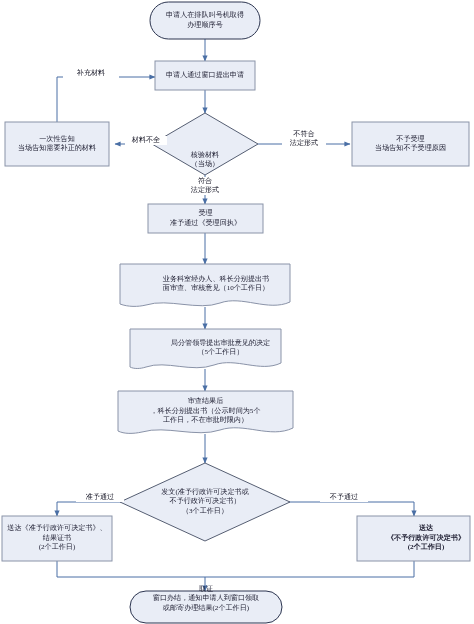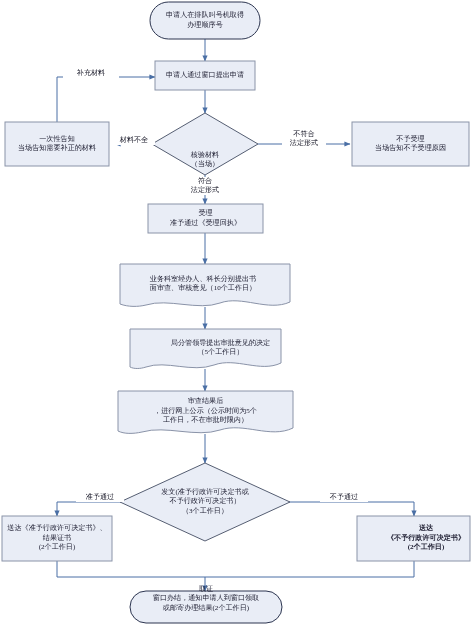--- a/index.html
+++ b/index.html
@@ -106,40 +106,40 @@
 办理顺序号</div>
 <div class="node-text" style="left:155px;top:61px;width:100px;height:29px;">申请人通过窗口提出申请</div>
 <div class="node-text" style="left:170px;top:140px;width:70px;height:40px;">核验材料
 （当场）</div>
 <div class="node-text" style="left:5px;top:122px;width:104px;height:44px;">一次性告知
 当场告知需要补正的材料</div>
 <div class="node-text" style="left:352px;top:122px;width:117px;height:44px;">不予受理
 当场告知不予受理原因</div>
 <div class="node-text" style="left:148px;top:204px;width:115px;height:29px;">受理
 准予通过《受理回执》</div>
-<div class="node-text" style="left:107px;top:264px;width:170px;height:40px;padding-left:25px;">业务科室经办人、科长分别提出书
+<div class="node-text" style="left:120px;top:264px;width:170px;height:40px;padding-left:25px;">业务科室经办人、科长分别提出书
 面审查、审核意见（10个工作日）</div>
 <div class="node-text" style="left:130px;top:329px;width:181px;height:38px;">局分管领导提出审批意见的决定
 （5个工作日）</div>
 <div class="node-text" style="left:118px;top:391px;width:175px;height:41px;">审查结果后
-，进行网上公示（公示时间为5个
+，科长分别提出书（公示时间为5个
 工作日，不在审批时限内）</div>
 <div class="node-text" style="left:128px;top:481px;width:154px;height:42px;">发文(准予行政许可决定书或
 不予行政许可决定书）
 （3个工作日）</div>
 <div class="node-text" style="left:2px;top:516px;width:110px;height:45px;">送达《准予行政许可决定书》、
 结果证书
 (2个工作日)</div>
 <div class="node-text" style="left:360px;top:516px;width:132px;height:45px;font-weight:bold;">送达
 《不予行政许可决定书》
 (2个工作日)</div>
 <div class="node-text" style="left:130px;top:591px;width:152px;height:16px;">取证
 窗口办结，通知申请人到窗口领取
 或邮寄办理结果(2个工作日)</div>
 
 <div class="edge-label" style="left:63px;top:69px;width:56px;background:#fff;">补充材料</div>
-<div class="edge-label" style="left:113px;top:136px;width:42px;background:#fff;">材料不全</div>
+<div class="edge-label" style="left:125px;top:136px;width:42px;background:#fff;">材料不全</div>
 <div class="edge-label" style="left:282px;top:130px;width:44px;background:#fff;">不符合
 法定形式</div>
 <div class="edge-label" style="left:183px;top:177px;width:44px;background:#fff;">符合
 法定形式</div>
 <div class="edge-label" style="left:76px;top:493px;width:48px;background:#fff;">准予通过</div>
 <div class="edge-label" style="left:320px;top:493px;width:48px;background:#fff;">不予通过</div>
 
 </body></html>

